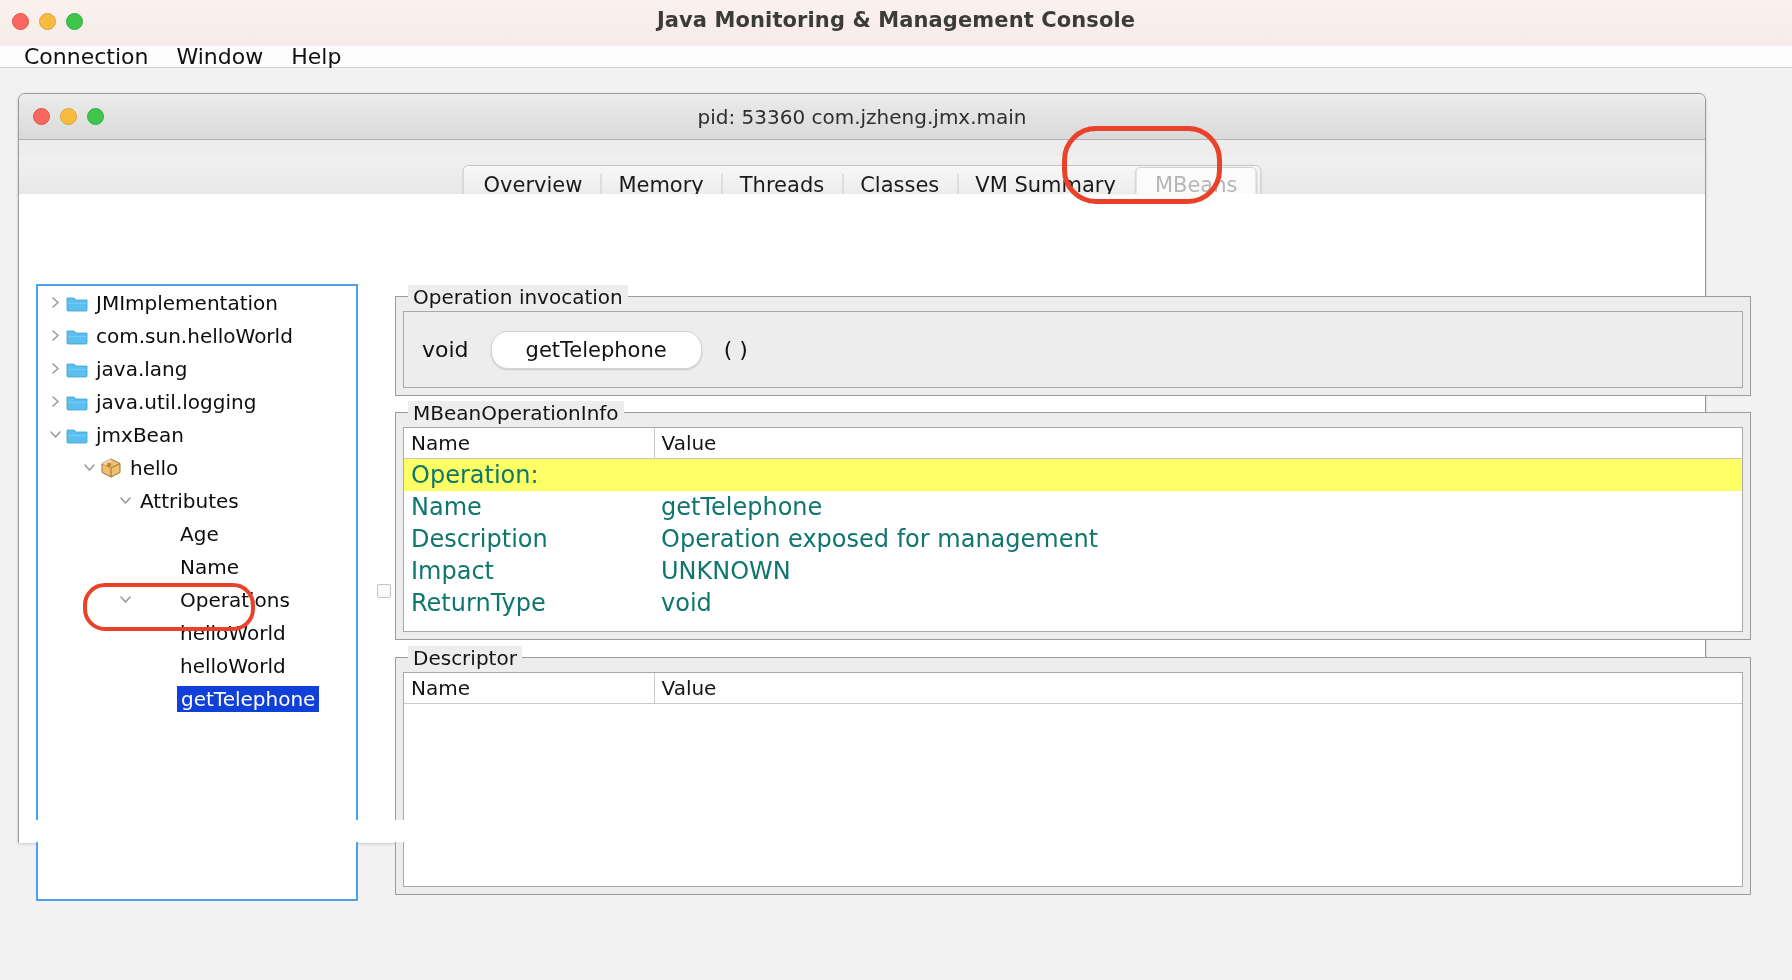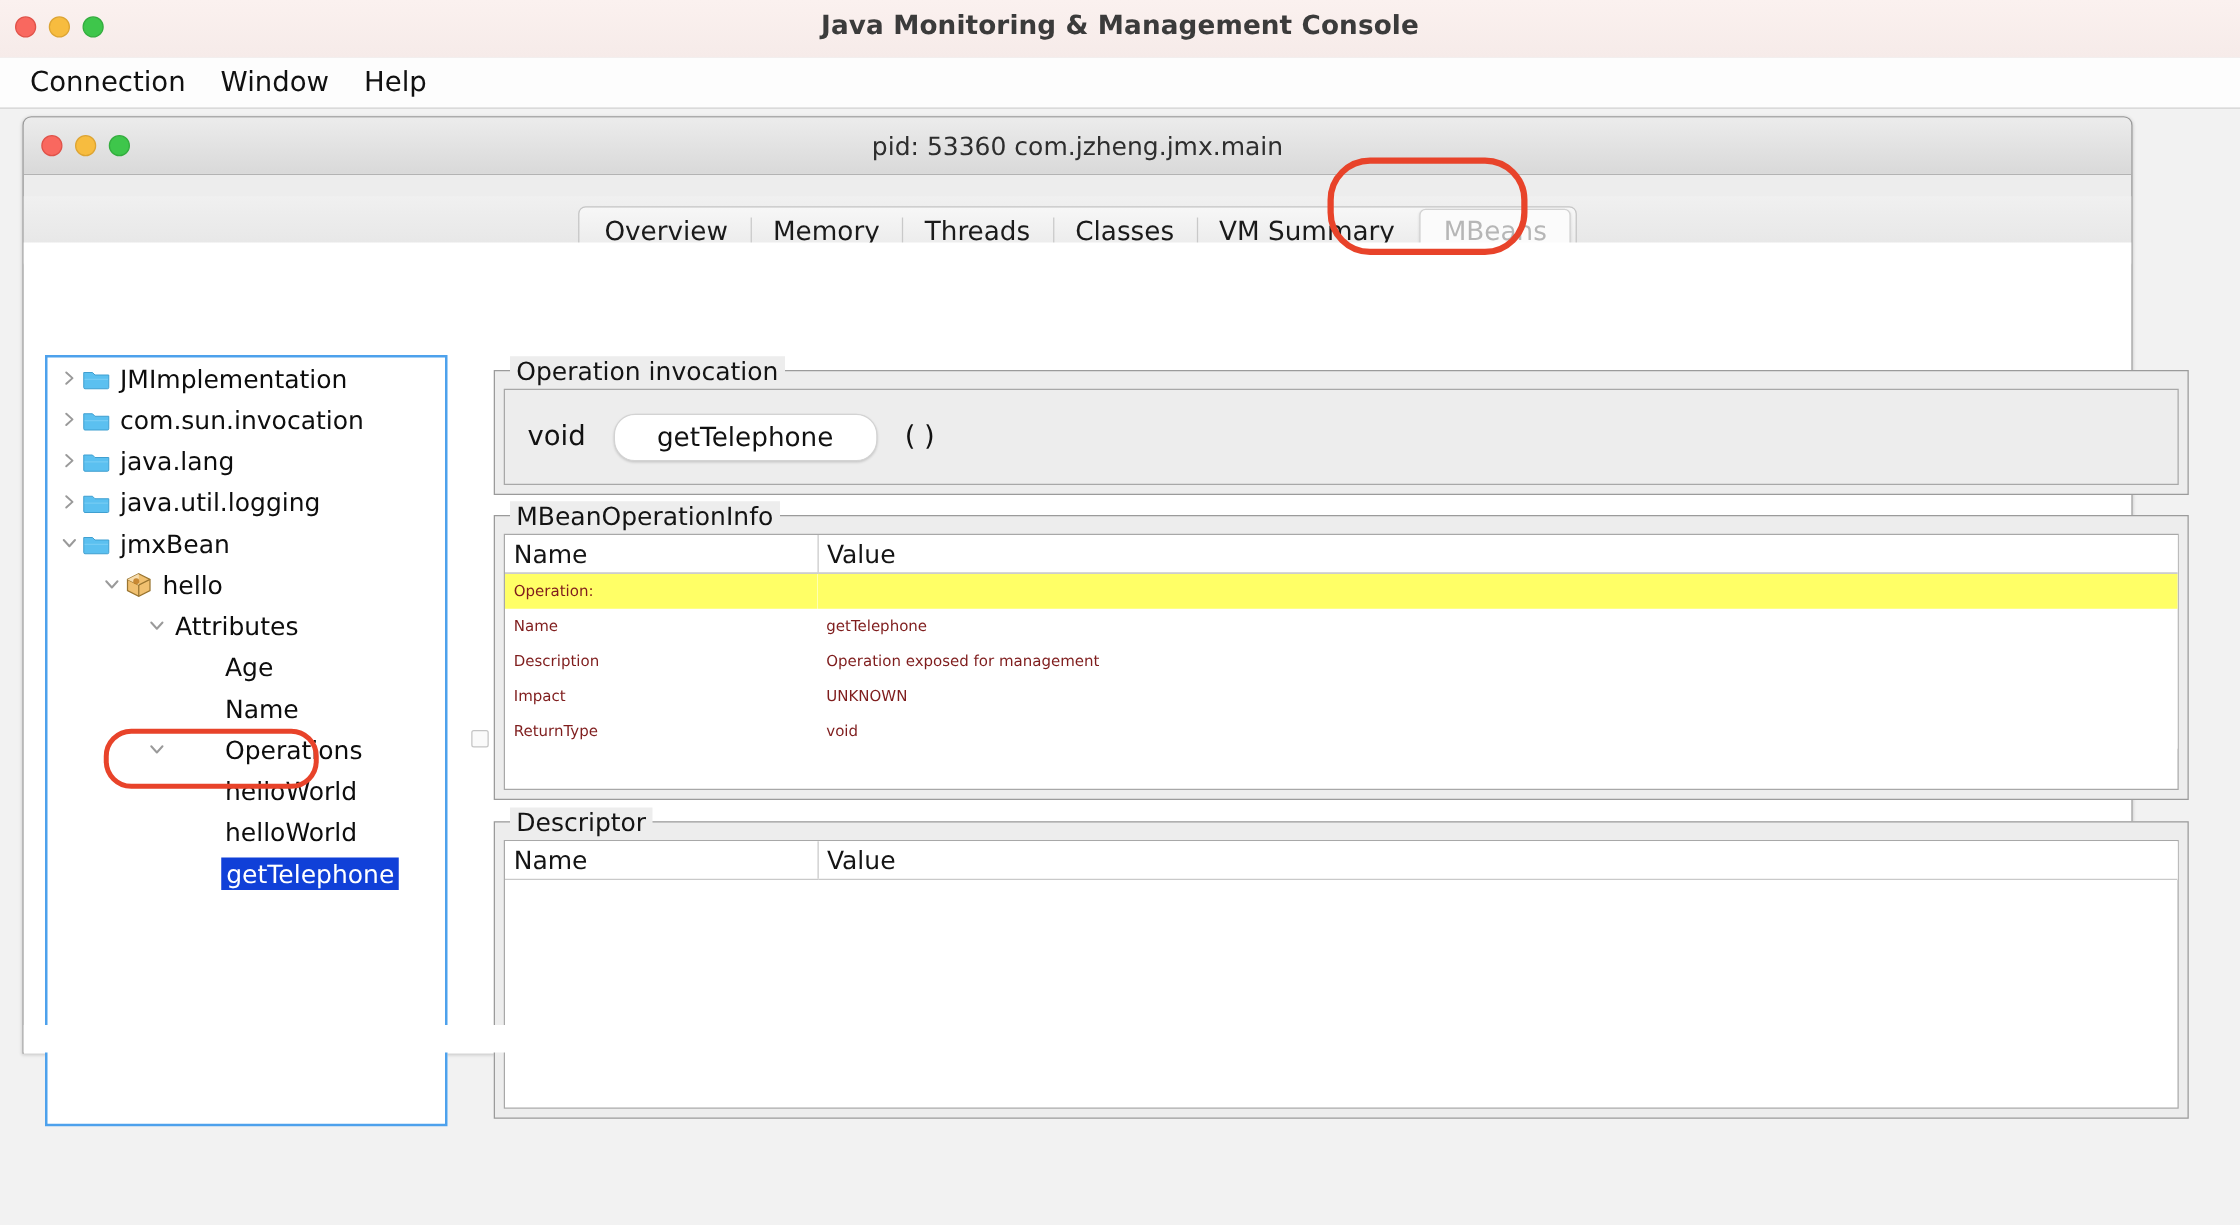--- a/index.html
+++ b/index.html
@@ -38,21 +38,21 @@
   #outer-title {
     position: absolute; top: 8px; left: 0; width: 1792px;
     text-align: center;
     font-size: 21px; font-weight: bold; color: #3b3b3b;
     letter-spacing: 0.1px;
   }
 
   
   #menubar {
     position: absolute; left: 0; top: 46px;
-    width: 1792px; height: 41px;
+    width: 1792px; height: 22px;
     background: #fdfdfd;
     border-bottom: 1px solid #cfcfcf;
     display: flex; align-items: center;
     padding-left: 10px;
     box-sizing: border-box;
   }
   .menu-item {
     font-size: 22px; color: #111;
     padding: 2px 14px;
     cursor: default;
@@ -276,21 +276,21 @@
     font-weight: normal;
     font-size: 20px; color: #141414;
     padding: 3px 0 3px 7px;
     background: #ffffff;
     border-bottom: 1px solid #c9c9c9;
     height: 30px;
     box-sizing: border-box;
   }
   table.kvtable th.col-value { border-left: 1px solid #c9c9c9; }
   table.kvtable td {
-    font-size: 12px; color: #7f1d1d;
+    font-size: 24px; color: #0f766e;
     padding: 2px 0 2px 7px;
     height: 28px;
     box-sizing: border-box;
     white-space: nowrap;
     overflow: hidden;
   }
   table.kvtable tr.highlight td { background: #ffff66; }
 
   
   #grp-descriptor { left: 0; top: 375px; width: 1356px; height: 238px; }
@@ -377,21 +377,21 @@
         <div class="tree-row">
           <span class="twisty">
               <svg width="11" height="13" viewBox="0 0 11 13">
                 <path d="M3 2 L8 6.5 L3 11" stroke="#9a9a9a" stroke-width="1.6" fill="none" stroke-linecap="round" stroke-linejoin="round"></path>
               </svg>
             </span>
           <span class="folder-icon"><svg width="22" height="18" viewBox="0 0 22 18">
                 <path d="M1 3 h7 l2 2 h11 v10 a1 1 0 0 1 -1 1 h-18 a1 1 0 0 1 -1 -1 z" fill="#5bc0f0" stroke="#3f9fd0" stroke-width="0.8"></path>
                 <rect x="1.6" y="8" width="18.8" height="1" fill="#7fd0f5" opacity="0.7"></rect>
               </svg></span>
-          <span class="tree-label">com.sun.invocation</span>
+          <span class="tree-label">com.sun.helloWorld</span>
         </div>
 
         <div class="tree-row">
           <span class="twisty">
               <svg width="11" height="13" viewBox="0 0 11 13">
                 <path d="M3 2 L8 6.5 L3 11" stroke="#9a9a9a" stroke-width="1.6" fill="none" stroke-linecap="round" stroke-linejoin="round"></path>
               </svg>
             </span>
           <span class="folder-icon"><svg width="22" height="18" viewBox="0 0 22 18">
                 <path d="M1 3 h7 l2 2 h11 v10 a1 1 0 0 1 -1 1 h-18 a1 1 0 0 1 -1 -1 z" fill="#5bc0f0" stroke="#3f9fd0" stroke-width="0.8"></path>

